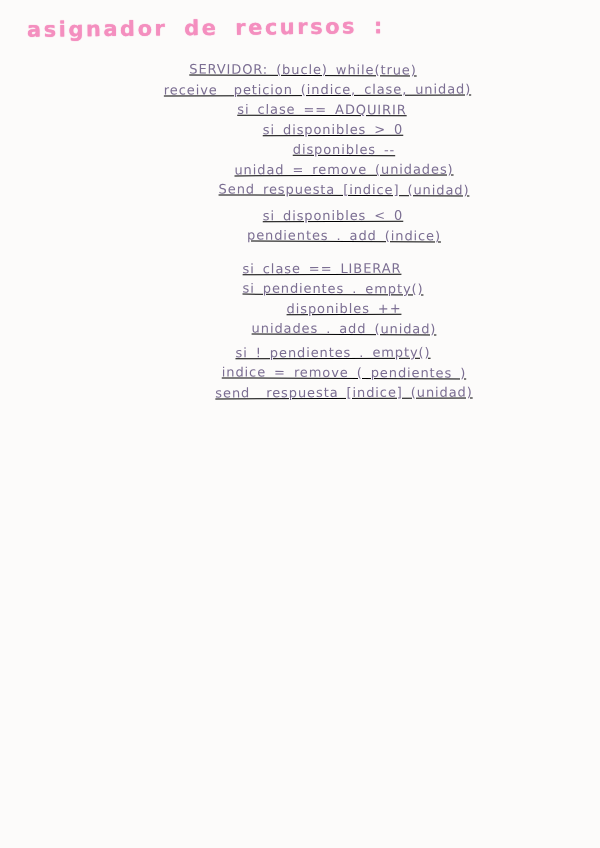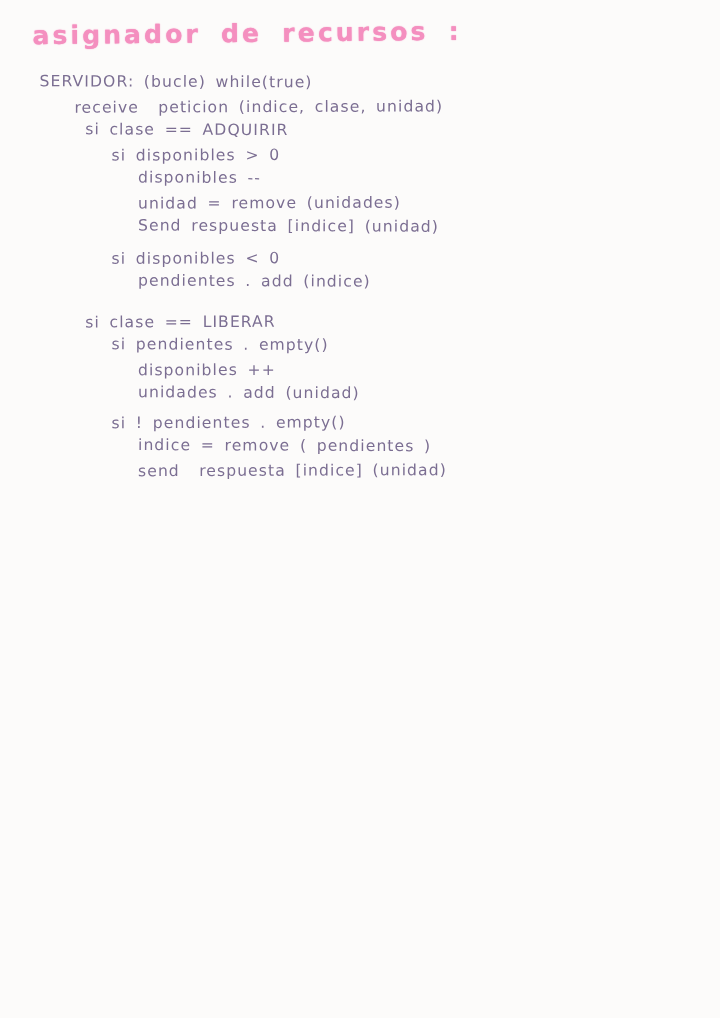--- a/index.html
+++ b/index.html
@@ -7,39 +7,41 @@
     padding: 0;
     background: #fcfbfa;
   }
   .page {
     position: relative;
     width: 600px;
     height: 648px;
     background: #fcfbfa;
     overflow: hidden;
     font-family: "DejaVu Sans", sans-serif;
+    text-align: center;
   }
   .title {
     position: absolute;
     left: 27px;
     top: 16px;
     font-size: 21px;
     font-weight: bold;
     color: #f48fbf;
     letter-spacing: 2.5px;
     word-spacing: 7px;
     transform: rotate(-0.6deg);
     text-shadow: 0 0 1px #f48fbf;
     white-space: pre;
   }
   .code {
     position: absolute;
     left: 33px;
     top: 60px;
     width: 540px;
+    text-decoration: underline;
   }
   .code-line {
     font-size: 13px;
     line-height: 20px;
     color: #7b6e92;
     letter-spacing: 0.9px;
     word-spacing: 3px;
     white-space: pre;
   }
   .code-line:nth-child(odd)  { transform: rotate(0.25deg); }

